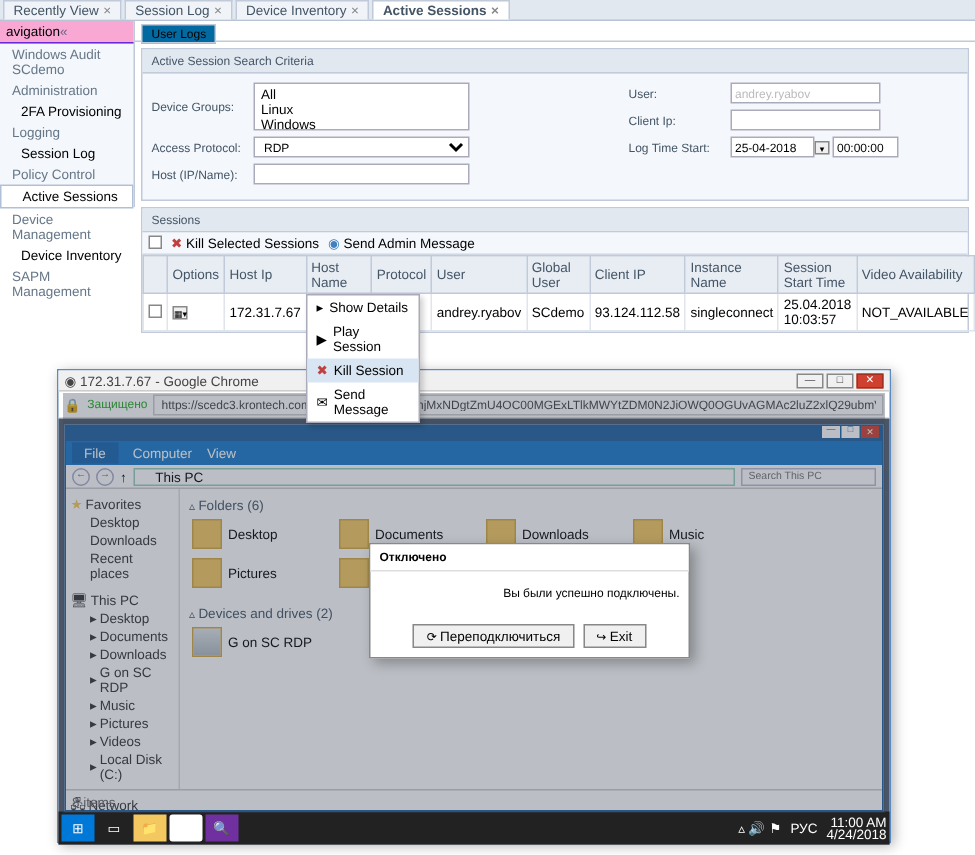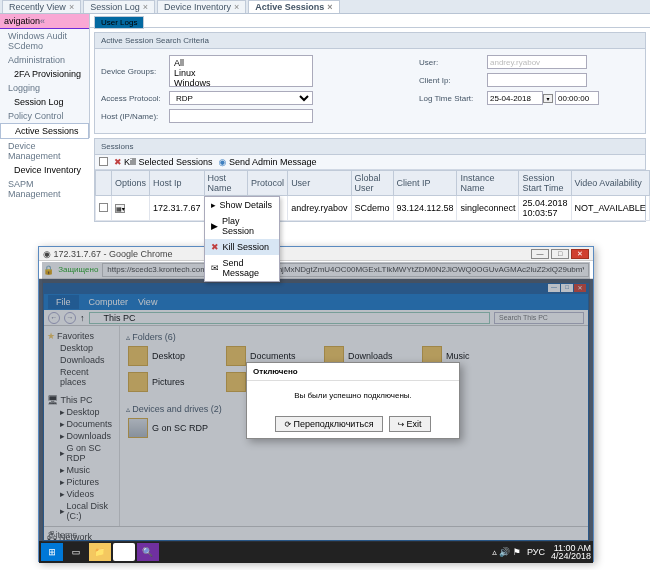--- a/index.html
+++ b/index.html
@@ -63,21 +63,21 @@
 .exp-nav-hdr{display:flex;align-items:center;gap:2px;padding:1px;color:#333}
 .exp-nav-item{padding:1px 2px 1px 14px;display:flex;align-items:center;gap:2px;color:#333}
 .exp-content{flex:1;padding:6px;position:relative}
 .exp-section{font-size:8px;color:#456;margin-bottom:2px}
 .exp-grid{display:flex;flex-wrap:wrap;gap:2px;margin-bottom:10px}
 .exp-item{width:96px;display:flex;align-items:center;gap:4px;padding:2px;font-size:8px}
 .exp-ico{width:20px;height:20px;background:#f4c860;border:1px solid #d4a840}
 .drive-ico{background:linear-gradient(#e0e4e8,#b0b8c0)}
 .modal{position:absolute;top:108px;left:174px;width:214px;border:1px solid #888;background:#fff;box-shadow:3px 3px 8px rgba(0,0,0,.3)}
 .modal-hdr{background:#fff;padding:4px 6px;font-size:8px;font-weight:bold;border-bottom:1px solid #ddd}
-.modal-body{padding:10px 6px;font-size:8px;text-align:center}
+.modal-body{padding:10px 6px;font-size:8px;text-align:right}
 .modal-btns{display:flex;justify-content:center;gap:6px;padding:6px}
 .modal-btn{border:1px solid #888;padding:2px 8px;font-size:8px;background:#f0f0f0;cursor:pointer}
 .exp-status{height:16px;border-top:1px solid #ccc;display:flex;align-items:center;padding:0 4px;font-size:8px;color:#666}
 .taskbar{position:absolute;bottom:0;left:0;right:0;height:22px;background:#222;display:flex;align-items:center;padding:0 2px;justify-content:space-between}
 .tb-left{display:flex;gap:2px}
 .tb-btn{width:22px;height:18px;display:flex;align-items:center;justify-content:center;color:#fff}
 .tb-btn.win{background:#0078d7}
 .tb-btn.ex{background:#f4c860}
 .tb-btn.ch{background:#fff;border-radius:2px}
 .tb-btn.se{background:#7030a0}

